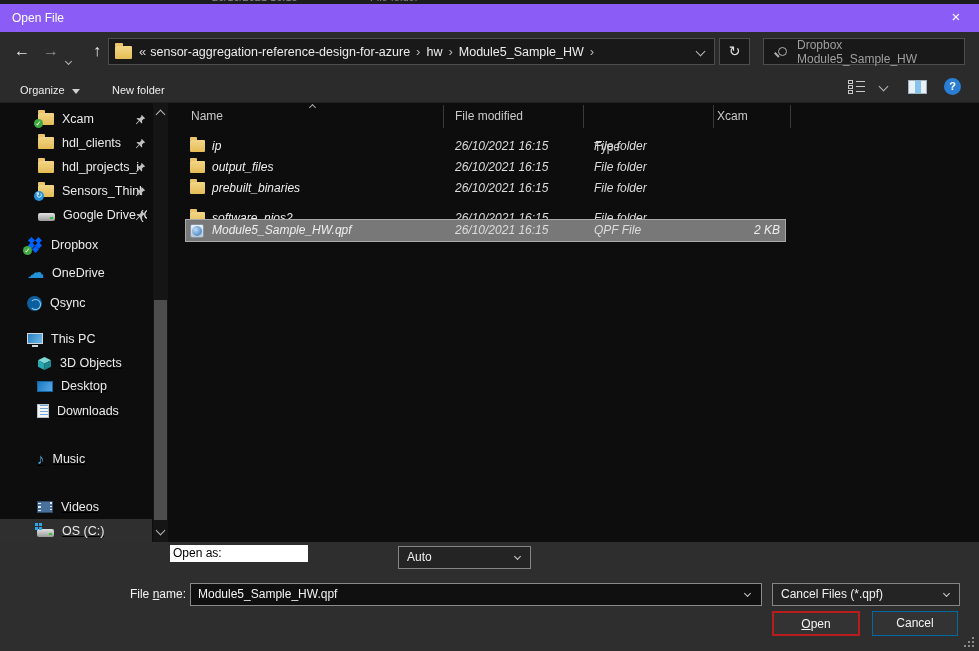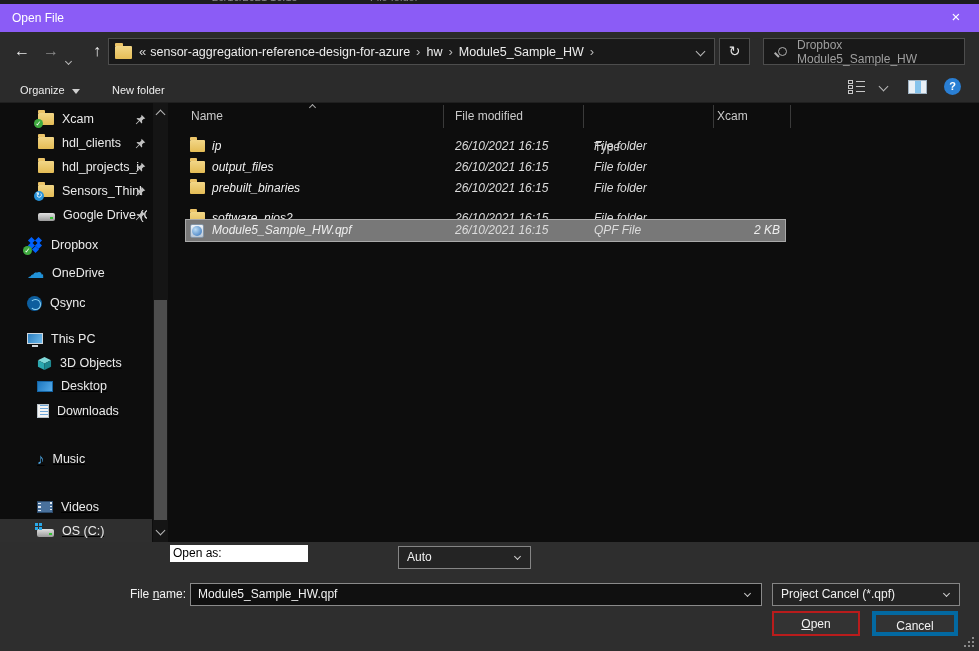--- a/index.html
+++ b/index.html
@@ -142,21 +142,21 @@
   .select { position:absolute; background:#242424; border:1px solid #858585; color:#f0f0f0; font-size:12px; cursor:pointer; }
   .sel-auto { left:398px; top:4px; width:133px; height:23px; line-height:21px; padding-left:8px; }
   .sel-filter { left:772px; top:41px; width:188px; height:23px; line-height:21px; padding-left:8px; }
   .select .chev { position:absolute; right:10px; top:7px; width:5px; height:5px; border-color:#d0d0d0; }
   .fn-label { position:absolute; left:100px; top:45px; width:86px; text-align:right; color:#f2f2f2; font-size:12px; }
   .fn-combo { position:absolute; left:190px; top:41px; width:572px; height:23px; background:#101010; border:1px solid #8a8a8a; }
   .fn-value { position:absolute; left:7px; top:3px; font-size:12px; color:#f2f2f2; white-space:nowrap; }
   .fn-combo .chev { position:absolute; right:11px; top:7px; width:5px; height:5px; border-color:#c8c8c8; }
   .btn { position:absolute; top:69px; height:25px; background:#333333; color:#f2f2f2; font-size:12px; text-align:center; line-height:22px; cursor:pointer; }
   .btn-open { left:772px; width:88px; border:2px solid #b91c1c; }
-  .btn-cancel { left:872px; width:86px; border:4px solid #0369a1; }
+  .btn-cancel { left:872px; width:86px; border:1px solid #0369a1; }
   .u { text-decoration:underline; }
   .grip { position:absolute; right:5px; bottom:4px; width:10px; height:10px; }
   .grip i { position:absolute; width:2px; height:2px; background:#8a8a8a; box-shadow:-4px 4px #8a8a8a, -8px 8px #8a8a8a, -4px 8px #8a8a8a, 0 4px #8a8a8a, 0 8px #8a8a8a; left:8px; top:0; }
 </style>
 </head>
 <body>
 
 <div id="win">
 
   <div class="top-sliver">
@@ -402,21 +402,21 @@
       <span>Auto</span>
       <span class="chev"></span>
     </div>
 
     <div class="fn-label"><span>File </span><span class="u">n</span><span>ame:</span></div>
     <div class="fn-combo">
       <span class="fn-value">Module5_Sample_HW.qpf</span>
       <span class="chev"></span>
     </div>
     <div class="select sel-filter">
-      <span>Project Cancel (*.qpf)</span>
+      <span>Cancel Files (*.qpf)</span>
       <span class="chev"></span>
     </div>
 
     <div class="btn btn-open"><span class="u">O</span><span>pen</span></div>
     <div class="btn btn-cancel">Cancel</div>
 
     <div class="grip">
         <i></i>
       </div>
   </div>

